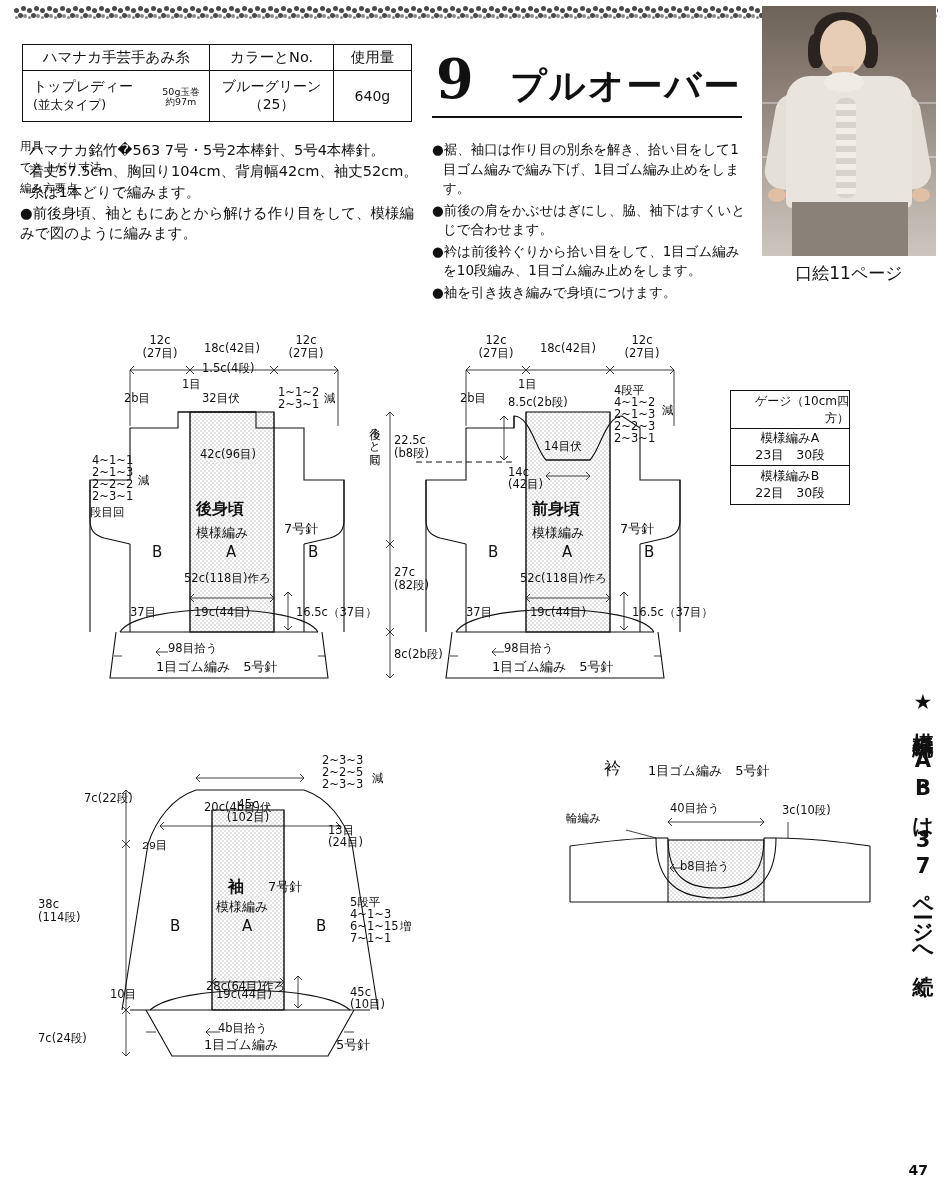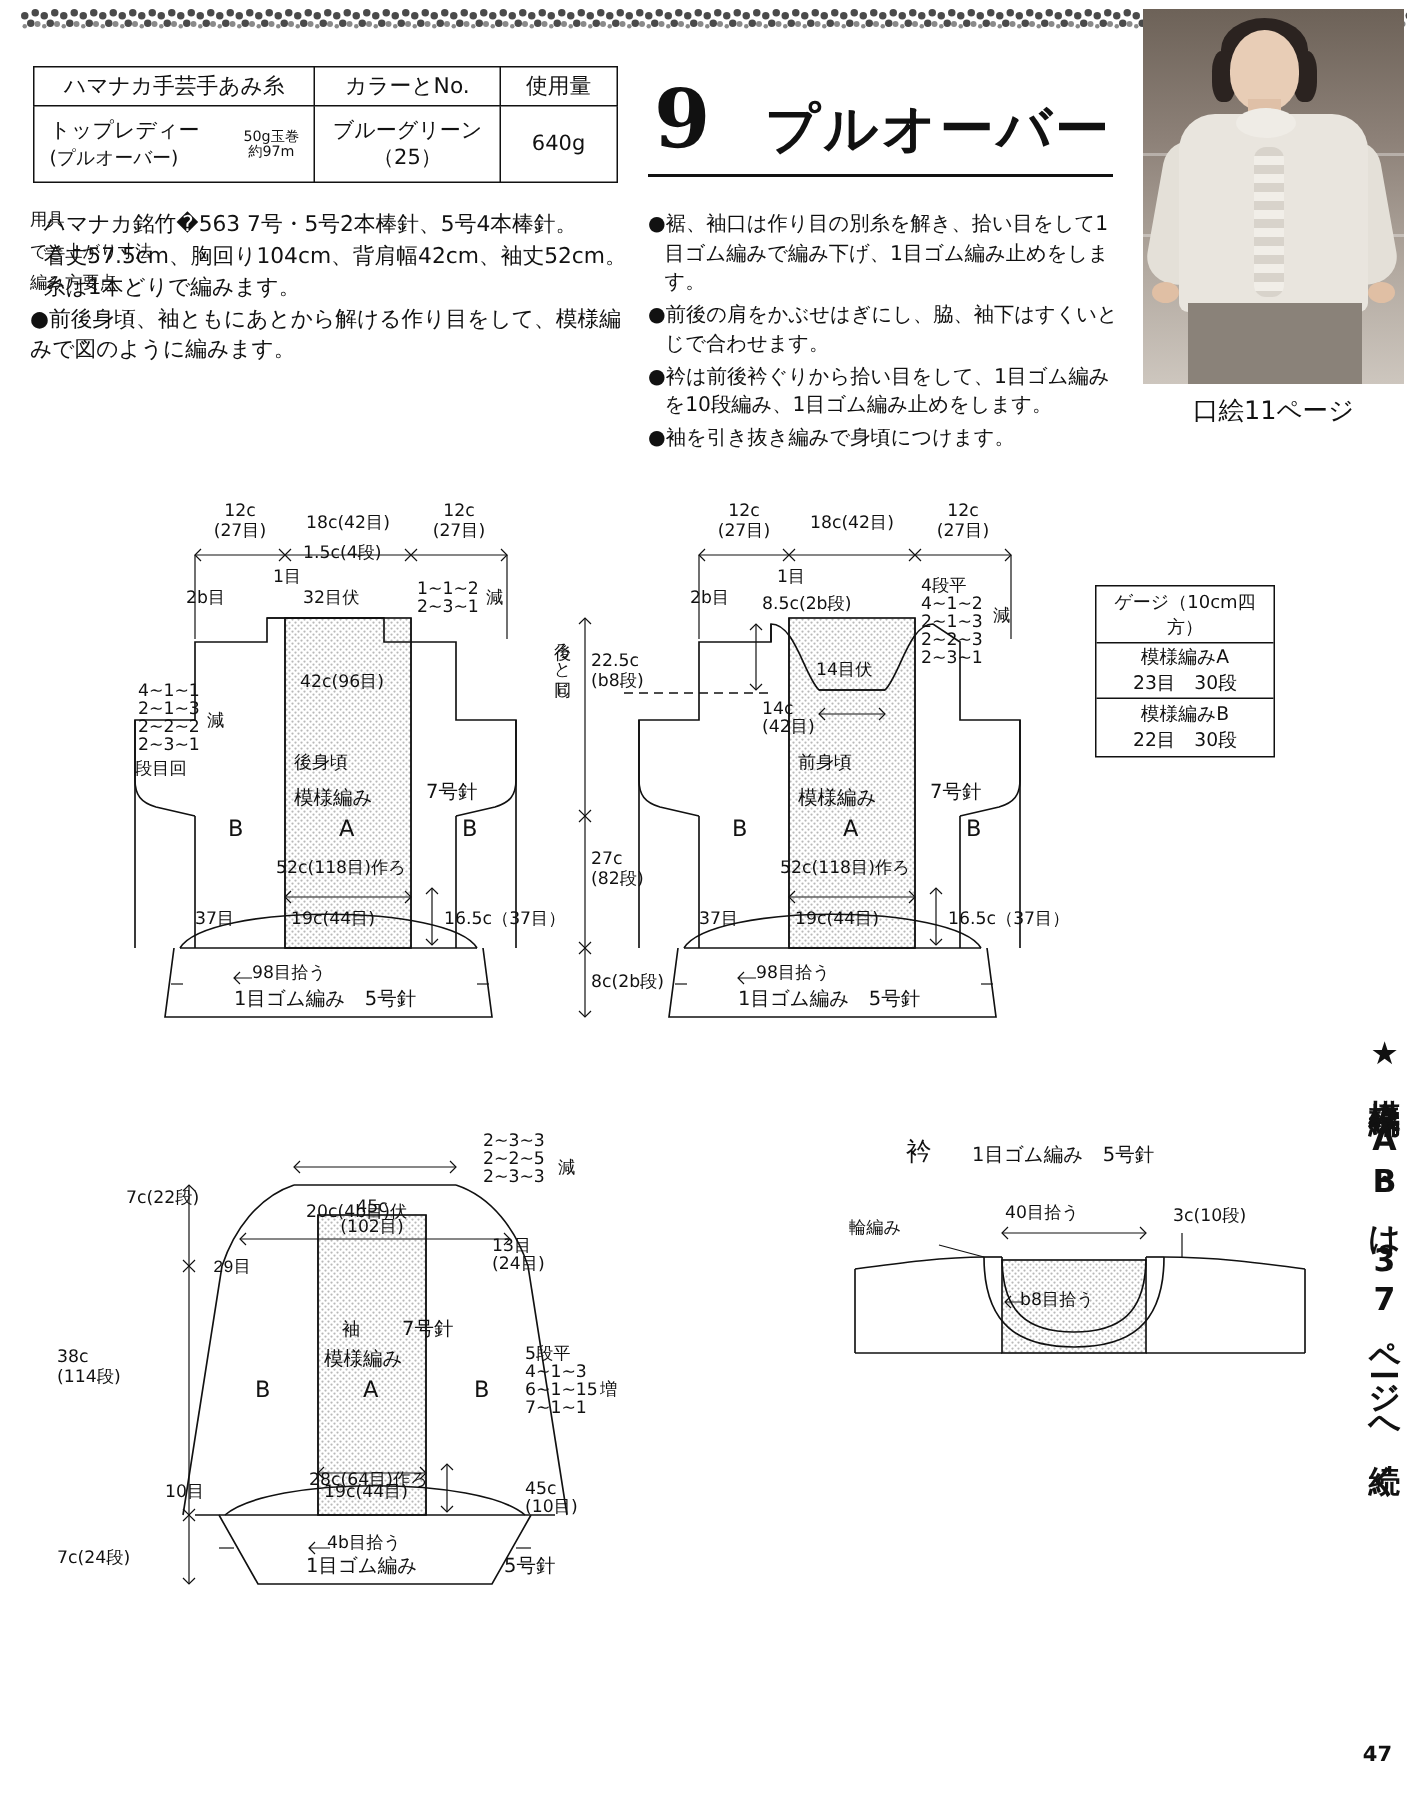--- a/index.html
+++ b/index.html
@@ -101,30 +101,30 @@
     writing-mode:vertical-rl;text-orientation:upright;
     font-size:21px;letter-spacing:2px;line-height:34px;font-weight:bold;
   }
 
   
   .gauge{
     position:absolute;left:730px;top:390px;width:118px;
     border:1px solid #111;font-size:12.5px;text-align:center;line-height:17px;
     padding:1px 0 3px 0;background:#fff;
   }
-  .gauge .hd{border-bottom:1px solid #111;font-size:12px;padding:1px 0;}
+  .gauge .hd{border-bottom:1px solid #111;font-size:12px;padding:1px 0;text-align:right;}
   .gauge .rowb{border-top:1px solid #111;margin-top:2px;padding-top:1px;}
 
   
   .sch{position:absolute;}
   .lbl{position:absolute;font-size:11.5px;line-height:13px;white-space:nowrap;}
   .lbl.c{text-align:center;}
   .big{font-size:15px;}
   .mid{font-size:13px;}
-  .panelname{font-size:12px;font-weight:normal;}
+  .panelname{font-size:16px;font-weight:bold;}
 
   .pagenum{position:absolute;right:24px;bottom:22px;font-size:14px;font-weight:bold;}
 
   svg{display:block;overflow:visible;}
   .st{fill:none;stroke:#111;stroke-width:1.1;}
   .st-thin{fill:none;stroke:#111;stroke-width:0.8;}
   .st-dash{fill:none;stroke:#111;stroke-width:1;stroke-dasharray:6 4;}
   .hatch{fill:url(#dots);stroke:#111;stroke-width:1.1;}
 </style>
 </head>
@@ -639,21 +639,21 @@
     <tbody>
         <tr>
       <th class="col-a">ハマナカ手芸手あみ糸</th>
       <th class="col-b">カラーとNo.</th>
       <th class="col-c">使用量</th>
     </tr>
     <tr>
       <td class="col-a">
         <div class="cell-yarn">
           <span class="nm1">トップレディー</span>
-          <span class="nm2">(プルオーバー)</span>
+          <span class="nm2">(並太タイプ)</span>
           <span class="ball">
             <span>50g玉巻</span><br>
             <span>約97m</span>
           </span>
         </div>
       </td>
       <td class="col-b">ブルーグリーン （25）</td>
       <td class="col-c">640g</td>
     </tr>
   </tbody>

